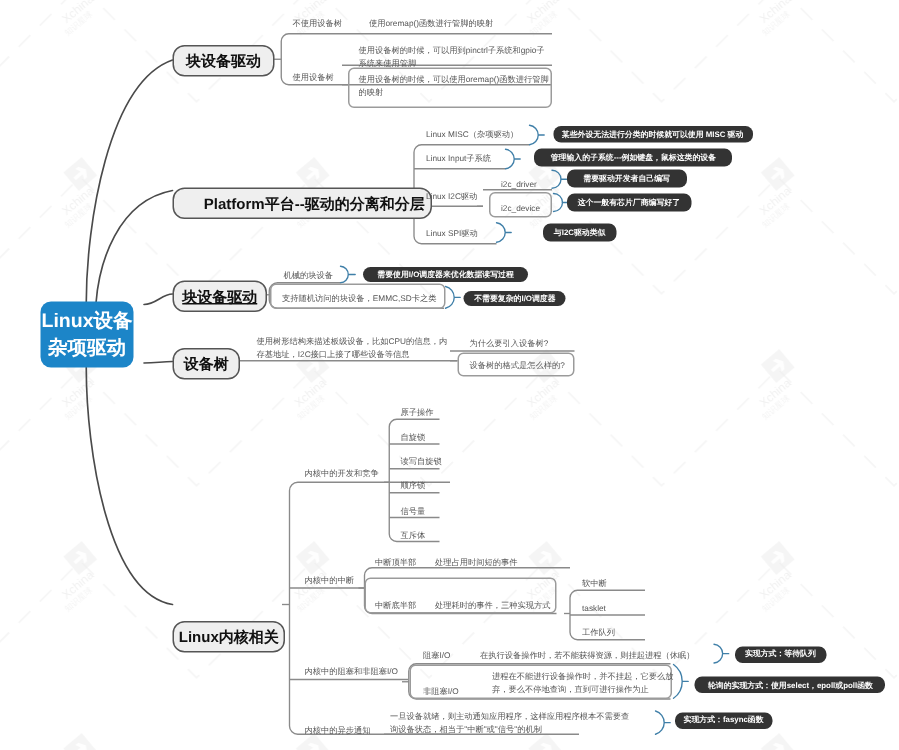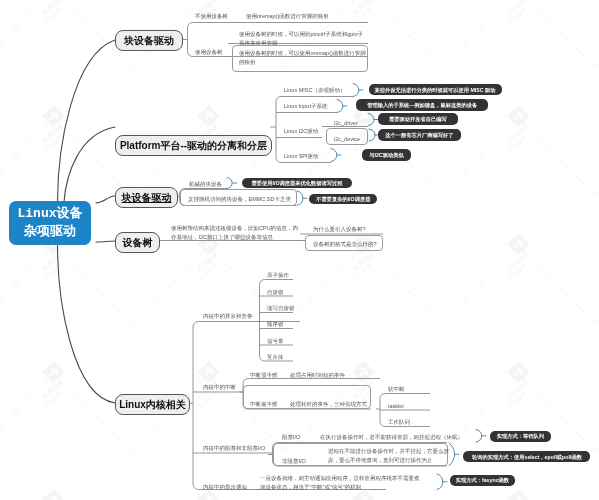--- a/index.html
+++ b/index.html
@@ -115,39 +115,39 @@
       <path d="M369,129 A6.00,6.00 0 0 1 369,141 M374.80,135.0 L378.80,135.0"></path>
       <path d="M476,429.5 A6.27,6.27 0 0 1 476,442 M481.80,435.75 L485.80,435.75"></path>
       <path d="M449,443 A13.81,13.81 0 0 1 449,465.5 M454.80,454.25 L458.80,454.25"></path>
       <path d="M437,474 A8.08,8.08 0 0 1 437,489.5 M442.80,481.75 L446.80,481.75"></path>
       <path d="M227,177.5 A5.51,5.51 0 0 1 227,188.5 M232.80,183.0 L236.80,183.0"></path>
       <path d="M297,191 A7.43,7.43 0 0 1 297,205.5 M302.80,198.25 L306.80,198.25"></path>
       <path d="M331,148.5 A6.54,6.54 0 0 1 331,161.5 M336.80,155.0 L340.80,155.0"></path>
     </g>
   </svg>
 
-  <div class="root" id="rootNode" style="left:9px;top:201px;width:82px;height:44px;font-family:Liberation Mono, monospace;">
+  <div class="root" id="rootNode" style="left:27px;top:201px;width:62px;height:44px;">
     <div style="text-align:center;line-height:18px;">
       <div>Linux设备</div>
       <div>杂项驱动</div>
     </div>
   </div>
 
   <div class="l1" style="left:115px;top:30px;width:66px;height:19px;">
     <span>块设备驱动</span>
     </div>
 
   <div class="tx" style="left:195px;top:12px;">不使用设备树</div>
   <div class="tx" style="left:246px;top:12px;">使用oremap()函数进行管脚的映射</div>
   <div class="tx" style="left:195px;top:48px;">使用设备树</div>
   <div class="tw" style="left:238.5px;top:30px;width:250px;">使用设备树的时候，可以用到pinctrl子系统和gpio子系统来使用管脚</div>
   <div class="lb" style="left:232px;top:45px;width:136px;height:27px;"></div>
   <div class="tw" style="left:238.5px;top:49px;width:256px;">使用设备树的时候，可以使用oremap()函数进行管脚的映射</div>
 
-  <div class="l1" style="left:115px;top:135px;width:155px;height:19px;">
+  <div class="l1" style="left:115px;top:125px;width:155px;height:19px;padding-left:16px;">
     <span>Platform平台--驱动的分离和分层</span>
     </div>
 
   <div class="tx" style="left:284px;top:86px;">Linux MISC（杂项驱动）</div>
   <div class="dk" style="left:368.5px;top:84px;width:133px;height:11px;">
       <span>某些外设无法进行分类的时候就可以使用 MISC 驱动</span>
     </div>
 
   <div class="tx" style="left:284px;top:102px;">Linux Input子系统</div>
   <div class="dk" style="left:356px;top:99px;width:132px;height:12px;">
@@ -186,21 +186,21 @@
 
   <div class="l1" style="left:115px;top:232px;width:43px;height:19px;">
     <span>设备树</span>
     </div>
 
   <div class="tw" style="left:170.5px;top:224px;width:255px;">使用树形结构来描述板级设备，比如CPU的信息，内存基地址，I2C接口上接了哪些设备等信息</div>
   <div class="tx" style="left:313px;top:224.5px;">为什么要引入设备树?</div>
   <div class="lb" style="left:305px;top:234.5px;width:78px;height:16.5px;"></div>
   <div class="tx" style="left:313px;top:240px;">设备树的格式是怎么样的?</div>
 
-  <div class="l1" style="left:115px;top:394px;width:73px;height:19px;">
+  <div class="l1" style="left:115px;top:414px;width:73px;height:19px;">
     <span>Linux内核相关</span>
     </div>
 
   <div class="tx" style="left:203px;top:312px;">内核中的开发和竞争</div>
   <div class="tx" style="left:267px;top:271px;">原子操作</div>
   <div class="tx" style="left:267px;top:287.5px;">自旋锁</div>
   <div class="tx" style="left:267px;top:304px;">读写自旋锁</div>
   <div class="tx" style="left:267px;top:320px;">顺序锁</div>
   <div class="tx" style="left:267px;top:336.5px;">信号量</div>
   <div class="tx" style="left:267px;top:352.5px;">互斥体</div>

